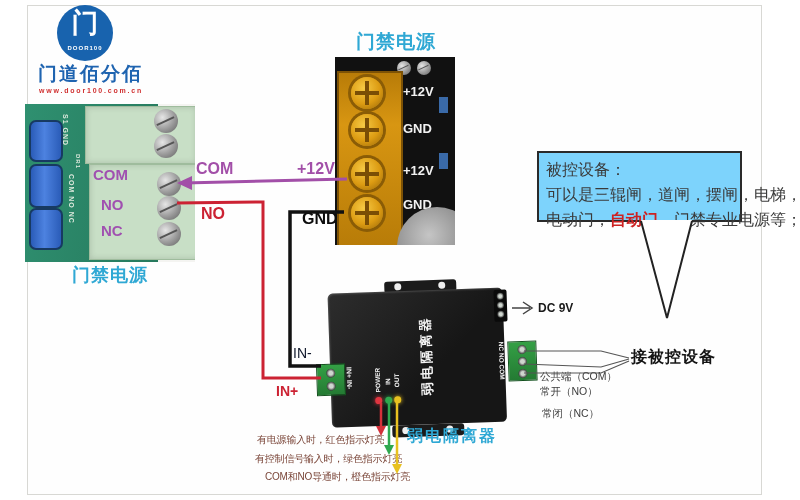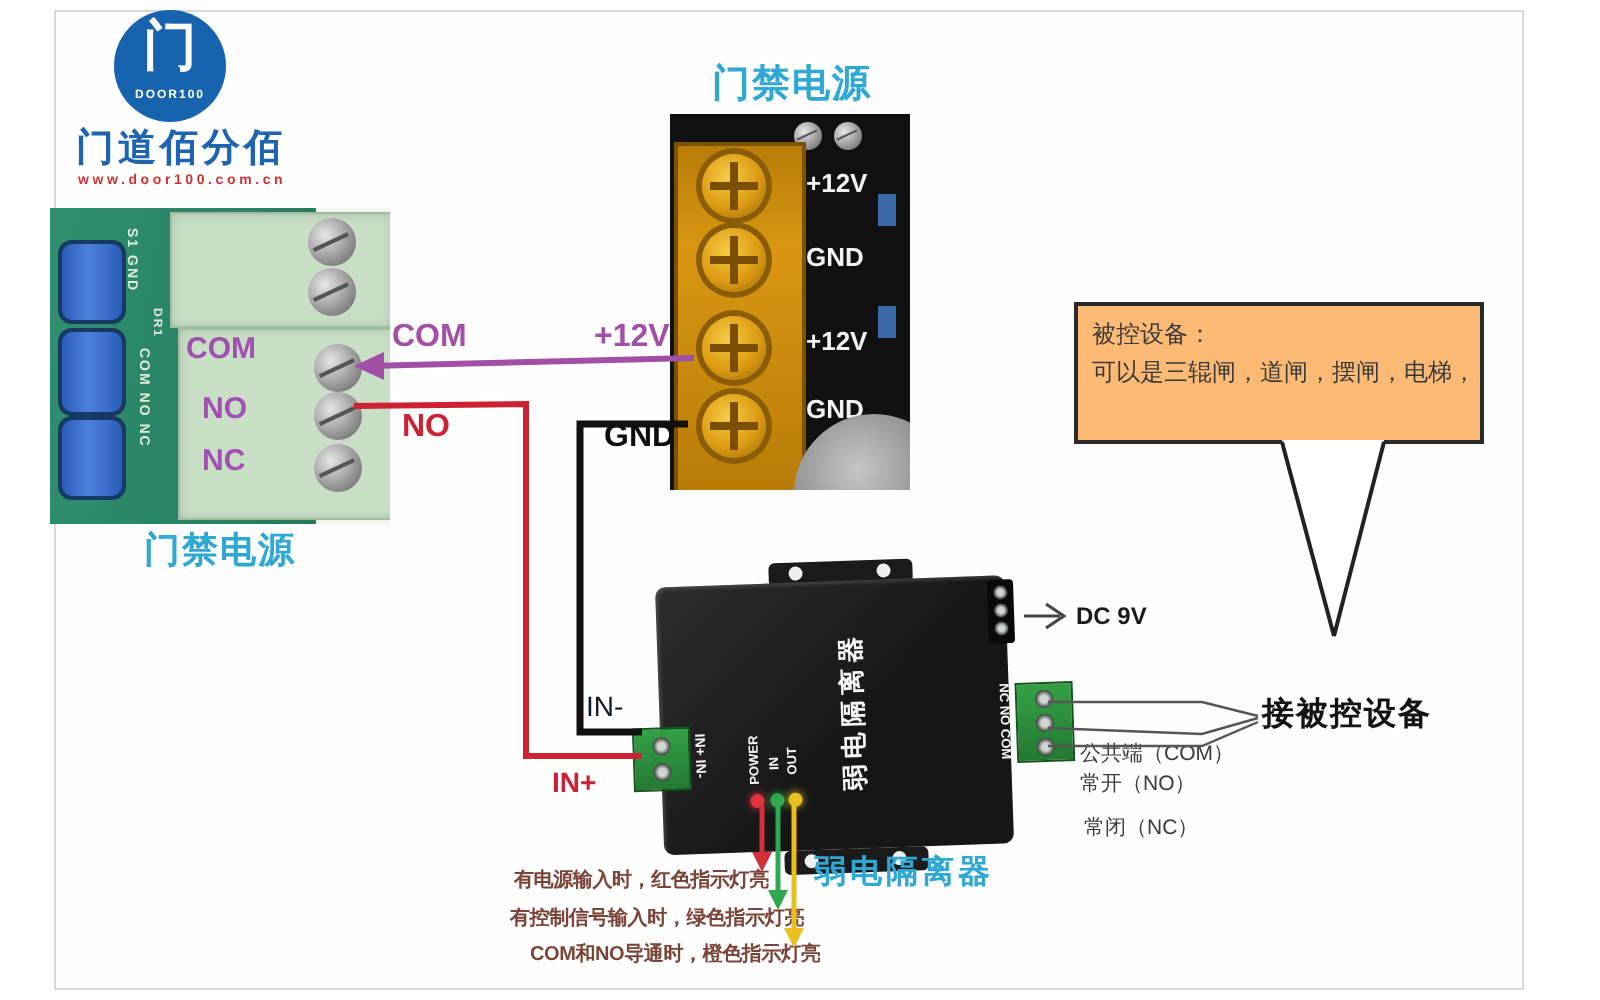--- a/index.html
+++ b/index.html
@@ -48,23 +48,23 @@
   .hole{position:absolute;top:2px;width:7px;height:7px;border-radius:50%;background:#efefef;}
   .rot-ccw{transform:translate(-50%,-50%) rotate(-90deg);transform-origin:center;white-space:nowrap;}
   .rot-cw{transform:translate(-50%,-50%) rotate(90deg);transform-origin:center;white-space:nowrap;}
   .iso-print{color:#f5f5f5;font-weight:bold;}
   .gterm{background:linear-gradient(180deg,#34a045,#247a33);border:1px solid #14521f;}
   .gscrew{position:absolute;width:9px;height:9px;border-radius:50%;background:radial-gradient(circle,#cfd6cf 30%,#3c3c3c 70%);}
   .led{position:absolute;width:7px;height:7px;border-radius:50%;}
   
   .wire-label{font-size:16px;font-weight:bold;}
   .small-label{font-size:10.5px;color:#3c3c3c;margin-top:32px;}
-  .note{font-size:10px;font-weight:bold;color:#7a4538;letter-spacing:-0.2px;white-space:nowrap;text-align:right;}
-  .callout{left:537px;top:151px;width:205px;height:71px;border:2px solid #2a2a2a;background:#fdba74;
-           padding:5px 7px;box-sizing:border-box;font-size:12px;line-height:1.55;color:#3a3a3a;
+  .note{font-size:10px;font-weight:normal;color:#7a4538;letter-spacing:-0.2px;white-space:nowrap;text-align:right;}
+  .callout{left:537px;top:151px;width:205px;height:71px;border:2px solid #2a2a2a;background:#7dd3fc;
+           padding:5px 7px;box-sizing:border-box;font-size:16px;line-height:1.55;color:#3a3a3a;
            white-space:nowrap;z-index:1;}
   .red-word{color:#cc2222;font-weight:bold;}
   .connect-label{left:631px;top:347px;font-size:16px;font-weight:bold;color:#141414;letter-spacing:1px;}
   svg.overlay{position:absolute;left:0;top:0;z-index:5;pointer-events:none;}
 </style>
 </head>
 <body>
 
 <div class="abs frame"></div>
 
@@ -163,20 +163,21 @@
 
 <div class="abs" style="left:538px;top:301px;font-size:12px;font-weight:bold;color:#1a1a1a;">DC 9V</div>
 <div class="abs small-label" style="left:540px;top:338px;">公共端（COM）</div>
 <div class="abs small-label" style="left:540px;top:353px;">常开（NO）</div>
 <div class="abs small-label" style="left:542px;top:375px;">常闭（NC）</div>
 <div class="abs connect-label">接被控设备</div>
 
 <div class="abs callout">
   <div>被控设备：</div>
   <div>可以是三辊闸，道闸，摆闸，电梯，</div>
+  <div><span>电动门，</span><span class="red-word">自动门</span><span>，门禁专业电源等；</span></div>
 </div>
 
 <div class="abs note" style="left:257px;top:433px;">有电源输入时，红色指示灯亮</div>
 <div class="abs note" style="left:255px;top:452px;">有控制信号输入时，绿色指示灯亮</div>
 <div class="abs note" style="left:265px;top:470px;">COM和NO导通时，橙色指示灯亮</div>
 
 <svg class="overlay" width="800" height="500" viewBox="0 0 800 500">
 
   <polygon points="641,220 692,220 667,318" fill="#ffffff"></polygon>
   <path d="M 641 221 L 667 318 M 692 221 L 667 318" stroke="#222" stroke-width="2" fill="none"></path>

